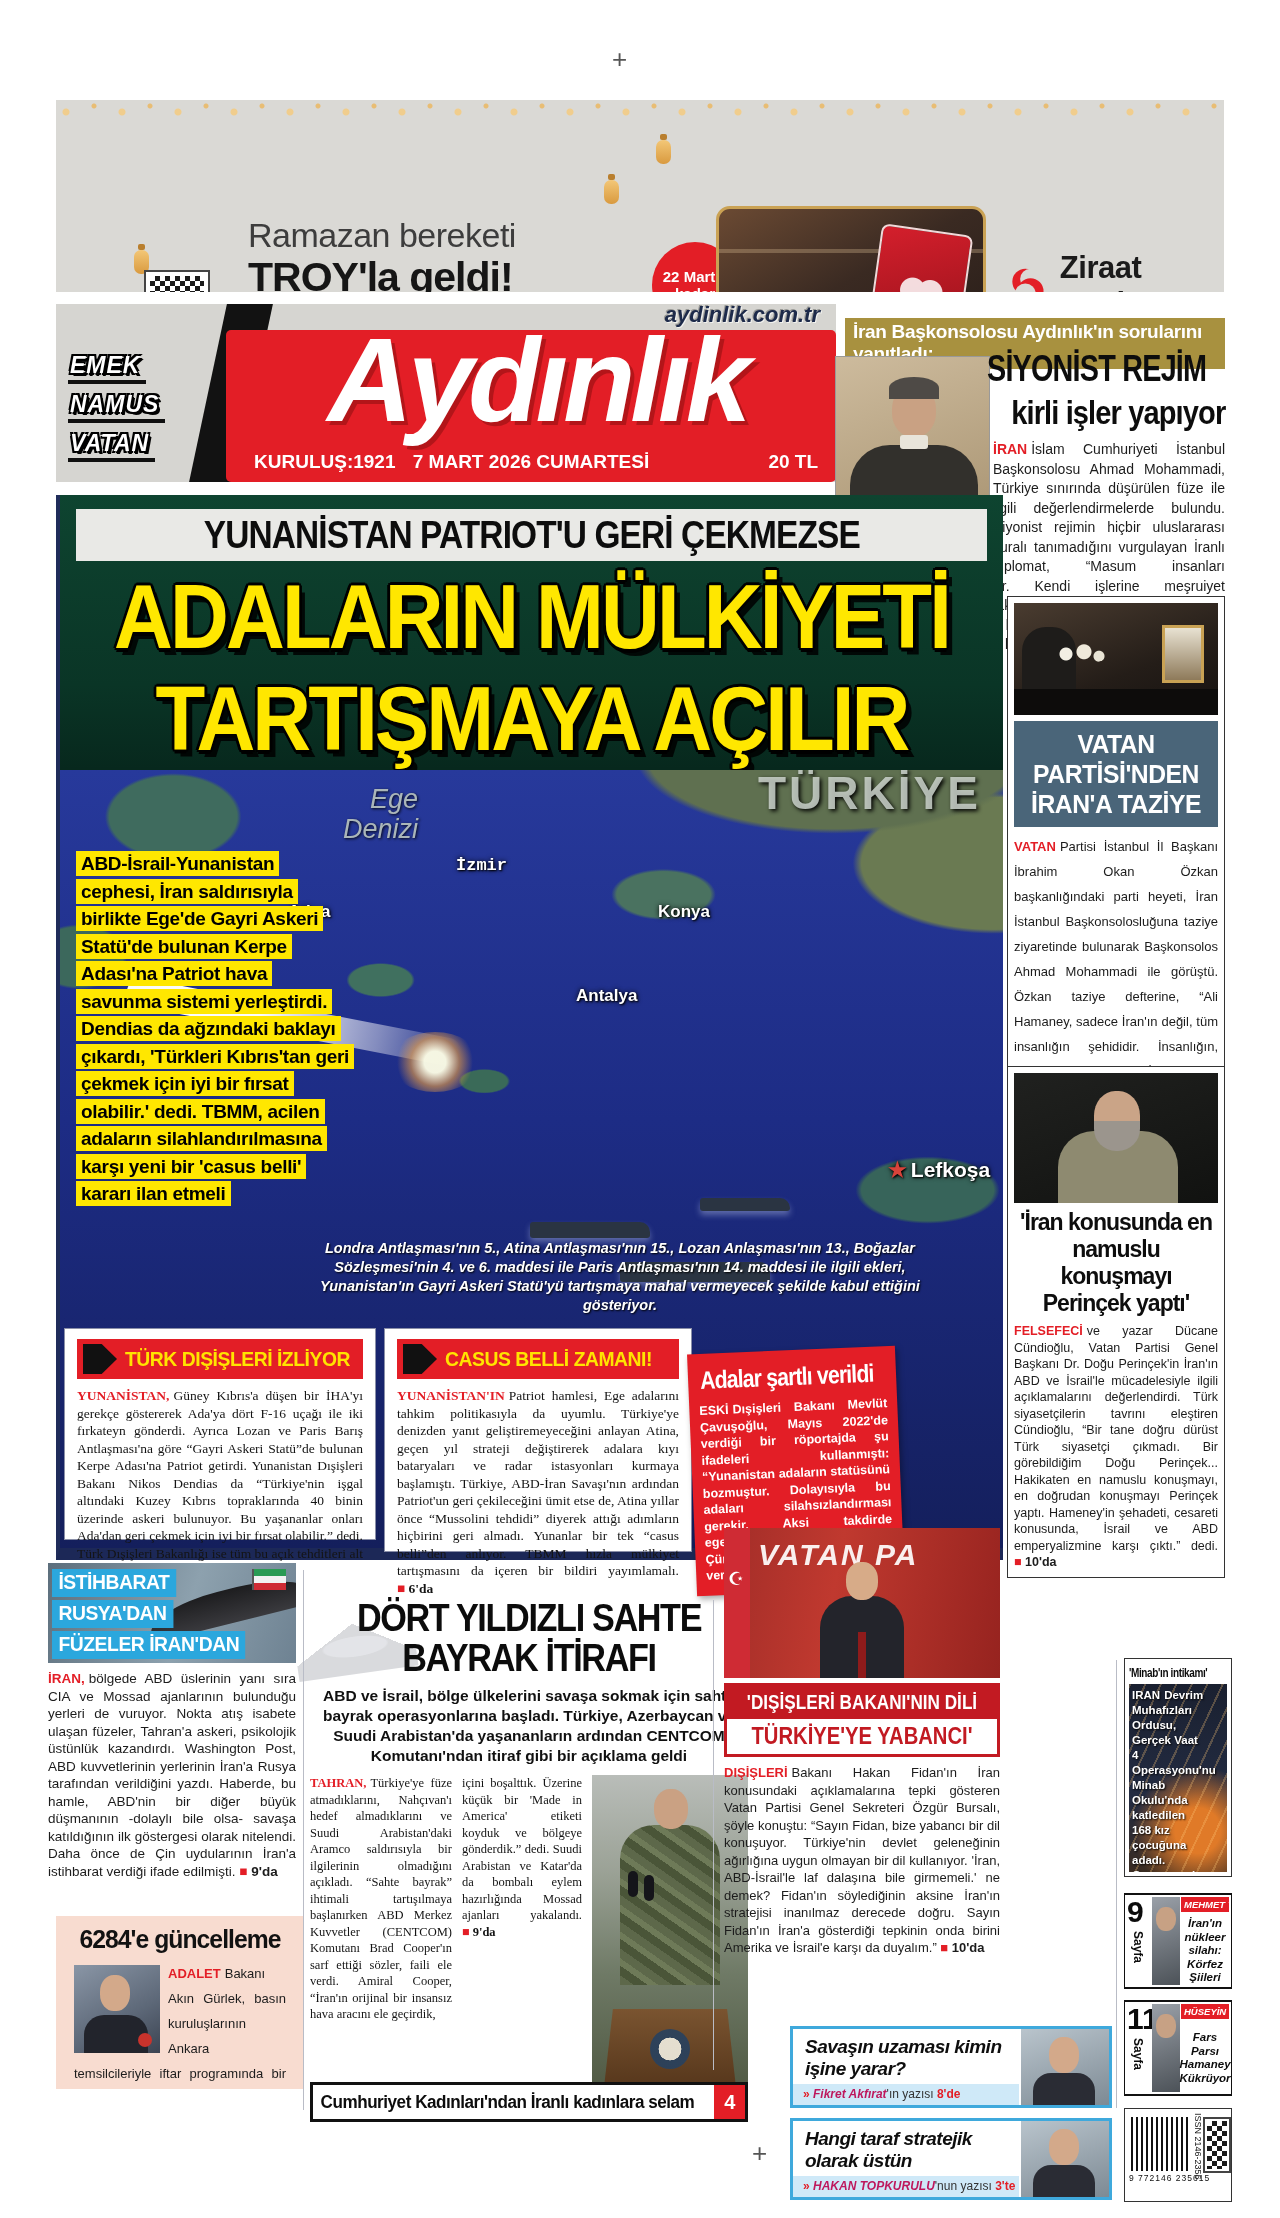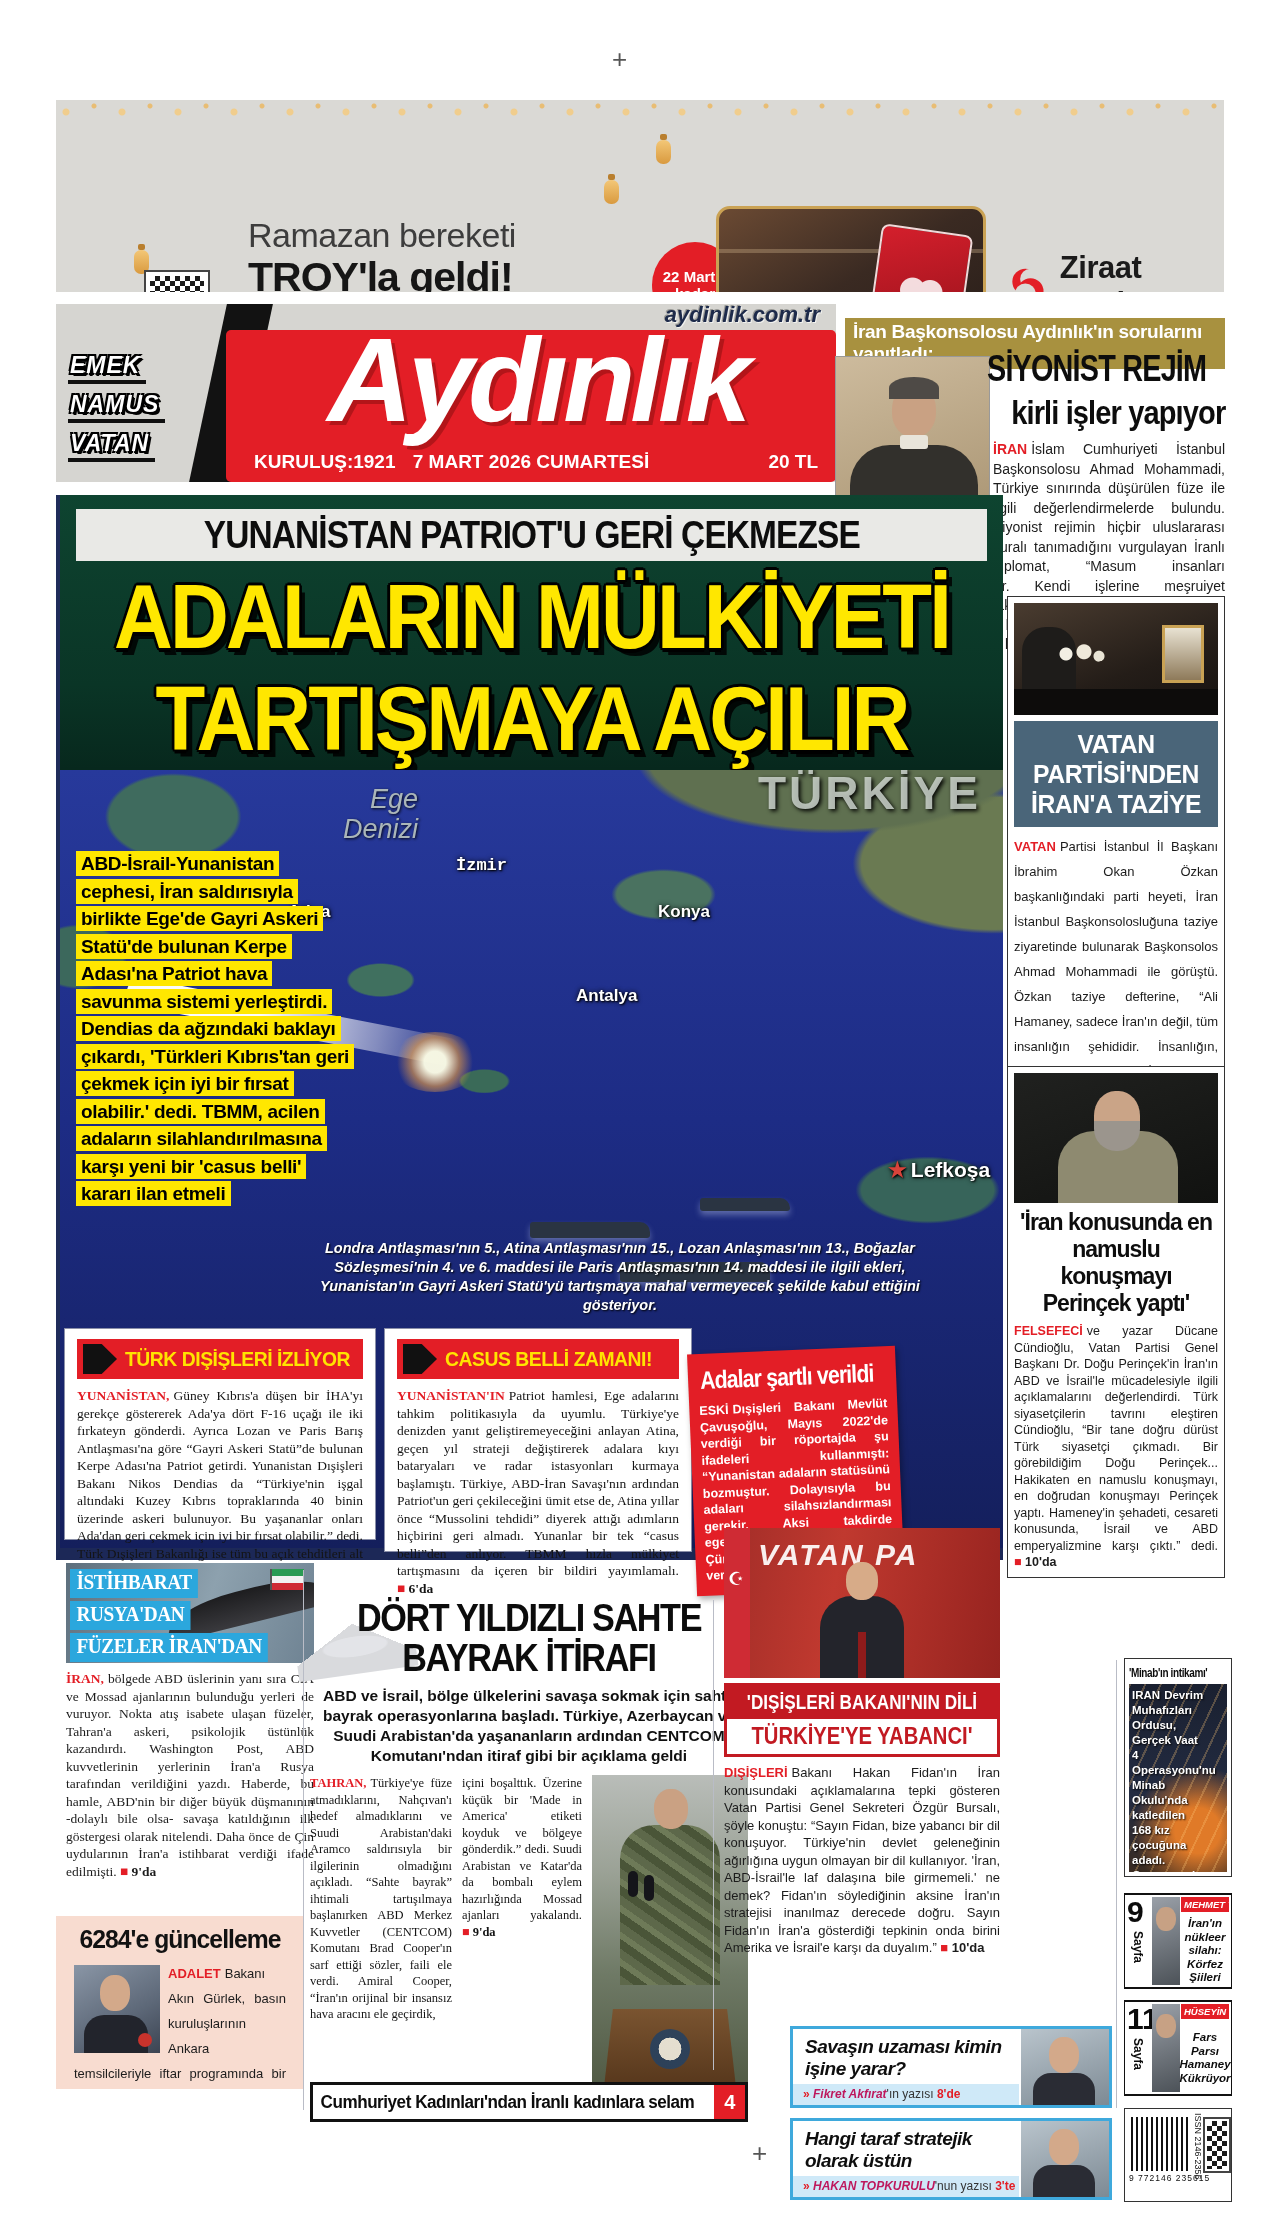--- a/index.html
+++ b/index.html
@@ -128,21 +128,21 @@
   #vatan-body { margin-top:7px; }
   #perincek-card { top:1066px; }
   #perincek-photo { height:130px; background:linear-gradient(160deg,#20211f 0%, #111210 100%); position:relative; overflow:hidden; }
   #perincek-photo .shirt { position:absolute; left:44px; bottom:-6px; width:120px; height:78px; background:#8e8a70; border-radius:36px 36px 0 0; }
   #perincek-photo .head { position:absolute; left:80px; top:18px; width:46px; height:54px; background:#caa487; border-radius:46%; }
   #perincek-photo .beard { position:absolute; left:80px; top:48px; width:46px; height:30px; background:#9b958d; border-radius:0 0 22px 22px; }
   #perincek-head { margin-top:6px; text-align:center; font-weight:800; font-size:23px; line-height:27px; letter-spacing:-1px; color:#0d0d0d; }
   #perincek-body { margin-top:6px; font-size:12.5px; line-height:16.5px; }
 
   
-  #istihbarat { left:66px; top:1563px; width:248px;font-family:Liberation Serif, serif; }
+  #istihbarat { left:48px; top:1563px; width:248px; }
   #ist-photo { position:relative; height:100px; background:linear-gradient(110deg,#5c6e7c 0%, #8da1ae 55%, #6e8292 100%); overflow:hidden; }
   #ist-photo .missile { position:absolute; right:-20px; top:26px; width:170px; height:34px; background:linear-gradient(#1d1d1f,#3a3a3e); border-radius:50% 50% 8px 8px / 90% 90% 8px 8px; transform:rotate(-14deg); }
   #ist-photo .flag { position:absolute; right:10px; top:6px; width:34px; height:21px; background:linear-gradient(180deg,#2a9b54 33%, #f2f2f2 33% 66%, #cf2b34 66%); border-left:2px solid #555; }
   .blue-label { display:inline-block; background:#2ba7dd; color:#fff; font-weight:800; font-size:21px; letter-spacing:-0.5px; padding:1px 7px 3px; margin-bottom:3px; transform:scaleX(.92); transform-origin:left; white-space:nowrap; }
   #ist-labels { position:absolute; left:4px; top:6px; }
   #ist-body { margin-top:7px; }
   #guncelleme { left:56px; top:1916px; width:248px; height:173px; background:#f8dcd0; padding:8px 18px; overflow:hidden; }
   #g-head { text-align:center; font-weight:800; font-size:26px; letter-spacing:-1px; transform:scaleX(.95); white-space:nowrap; margin-bottom:6px; color:#121212; }
   #g-photo { float:left; width:86px; height:88px; margin:4px 8px 0 0; background:linear-gradient(150deg,#8a96a6 0%, #5d6878 60%, #3c4452 100%); position:relative; overflow:hidden; }
   #g-photo .head { position:absolute; left:26px; top:10px; width:30px; height:36px; background:#d3a98a; border-radius:46%; }

